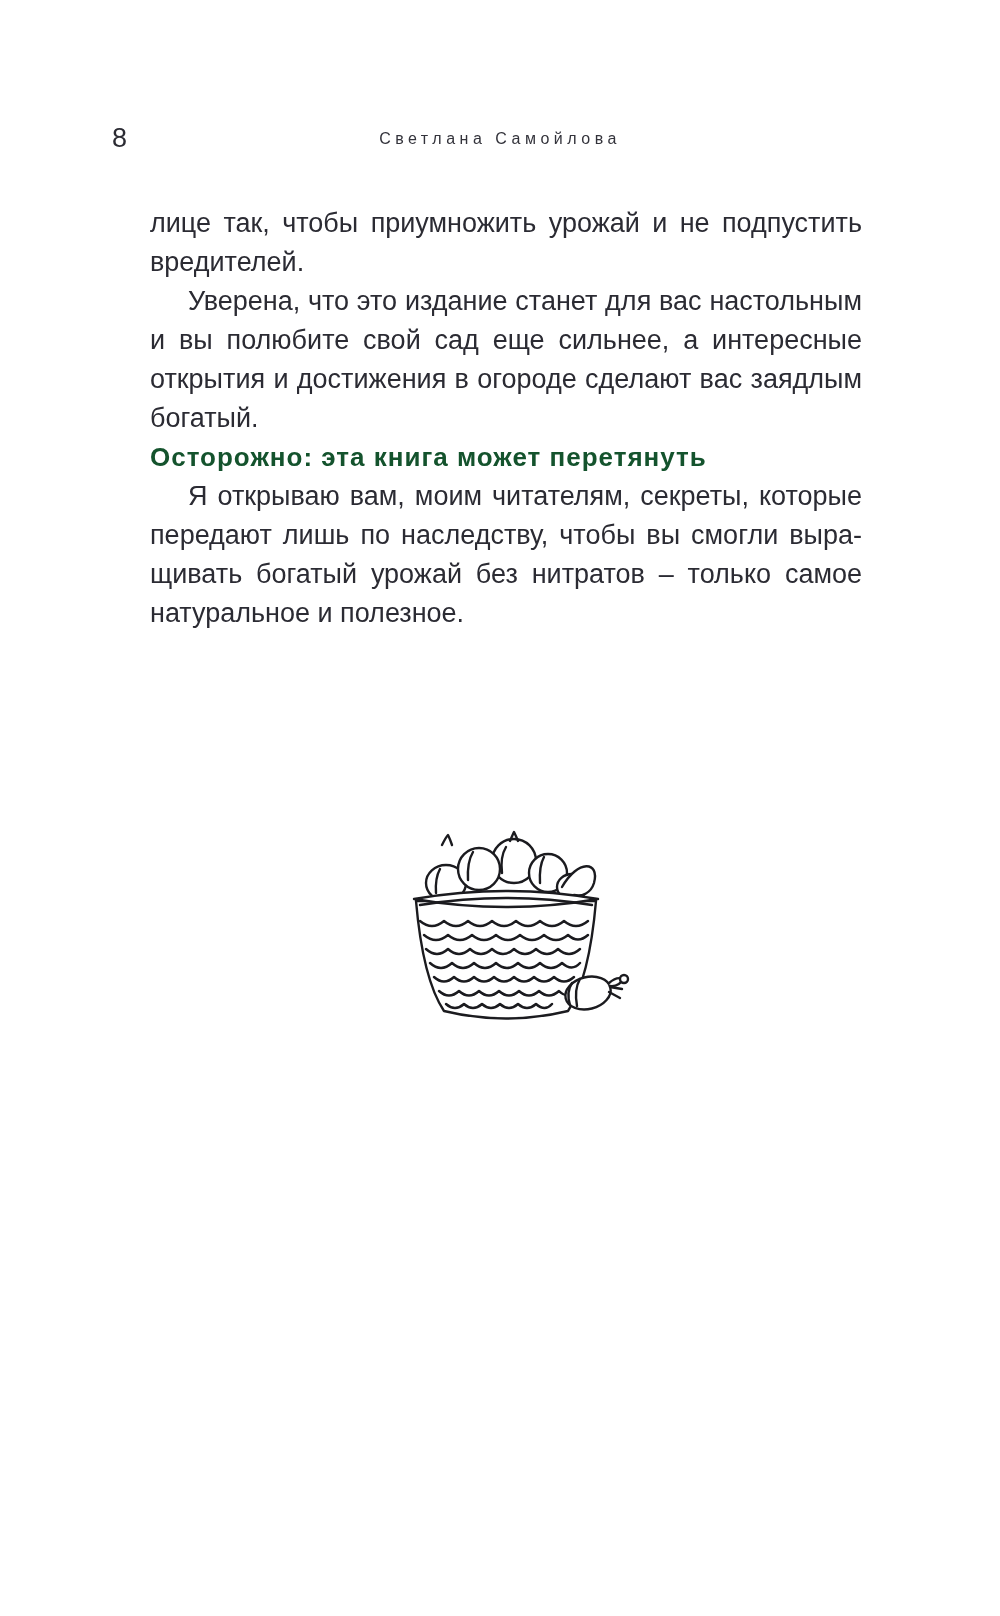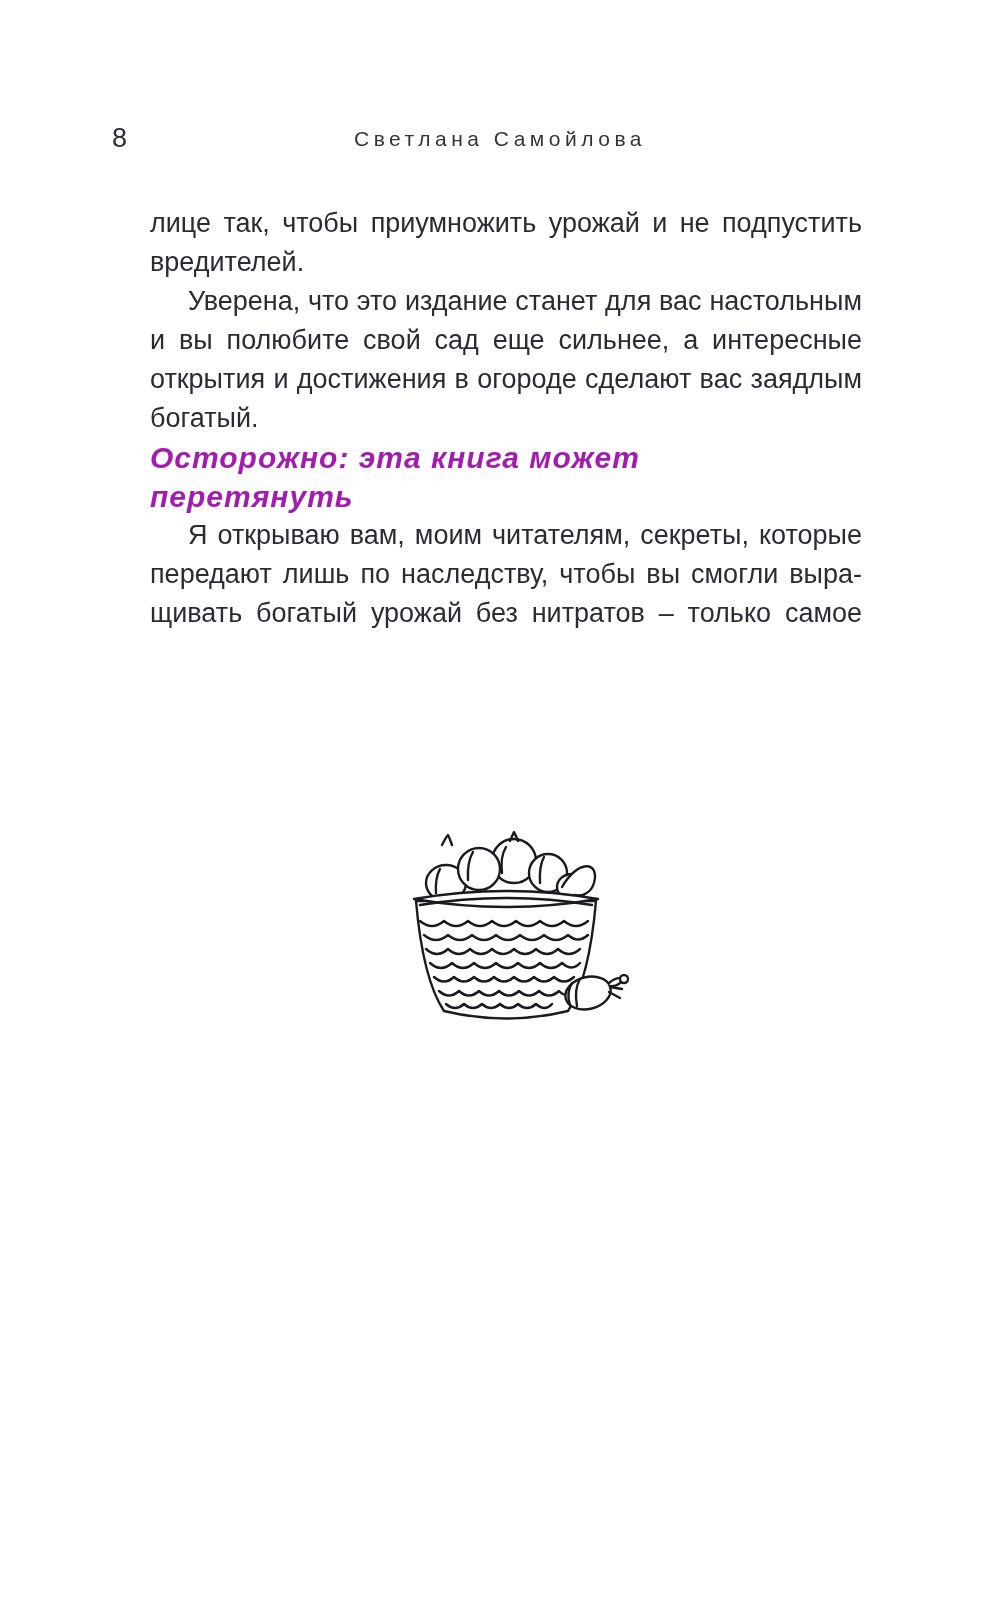--- a/index.html
+++ b/index.html
@@ -29,21 +29,21 @@
     top: 0;
     font-size: 27px;
     line-height: 32px;
   }
   .running-head {
     position: absolute;
     left: 0;
     right: 0;
     top: 2px;
     text-align: center;
-    font-size: 21px;
+    font-size: 16px;
     line-height: 30px;
     letter-spacing: 4.5px;
     color: #33333b;
   }
   .body-text {
     margin: 46px 0 0 150px;
     width: 712px;
     font-size: 27px;
     line-height: 39px;
   }
@@ -59,26 +59,25 @@
   }
   .line.last {
     text-align-last: auto;
   }
   .line.first-indent {
     text-indent: 38px;
   }
   .quote {
     margin: 31px 0 31px 58px;
     width: 620px;
-    font-size: 30px;
+    font-size: 26px;
     line-height: 39px;
-    font-style: italic;
     font-weight: bold;
     letter-spacing: 1px;
-    color: #a21caf;
+    color: #14532d;
   }
   .quote .line {
     text-align: left;
     text-align-last: auto;
   }
   .illustration {
     margin: 196px 0 0 150px;
     width: 712px;
     display: flex;
     justify-content: center;
@@ -112,20 +111,21 @@
     </p>
 
     <p class="para quote">
       <span class="line">Осторожно: эта книга может перетянуть</span>
     </p>
 
     <p class="para">
       <span class="line first-indent">Я открываю вам, моим читателям, секреты, которые</span>
       <span class="line">передают лишь по наследству, чтобы вы смогли выра-</span>
       <span class="line">щивать богатый урожай без нитратов – только самое</span>
+      <span class="line last">натуральное и полезное.</span>
     </p>
 
   </main>
 
   <figure class="illustration">
     <svg width="252" height="200" viewBox="0 0 240 200" fill="none" stroke="#1b1b1f" stroke-width="2.4" stroke-linecap="round" stroke-linejoin="round">
 
       <g>
         <ellipse cx="60" cy="54" rx="20" ry="18" fill="#ffffff"></ellipse>
         <path d="M56,16 q4,-8 6,-10 q2,4 4,10" fill="none"></path>

